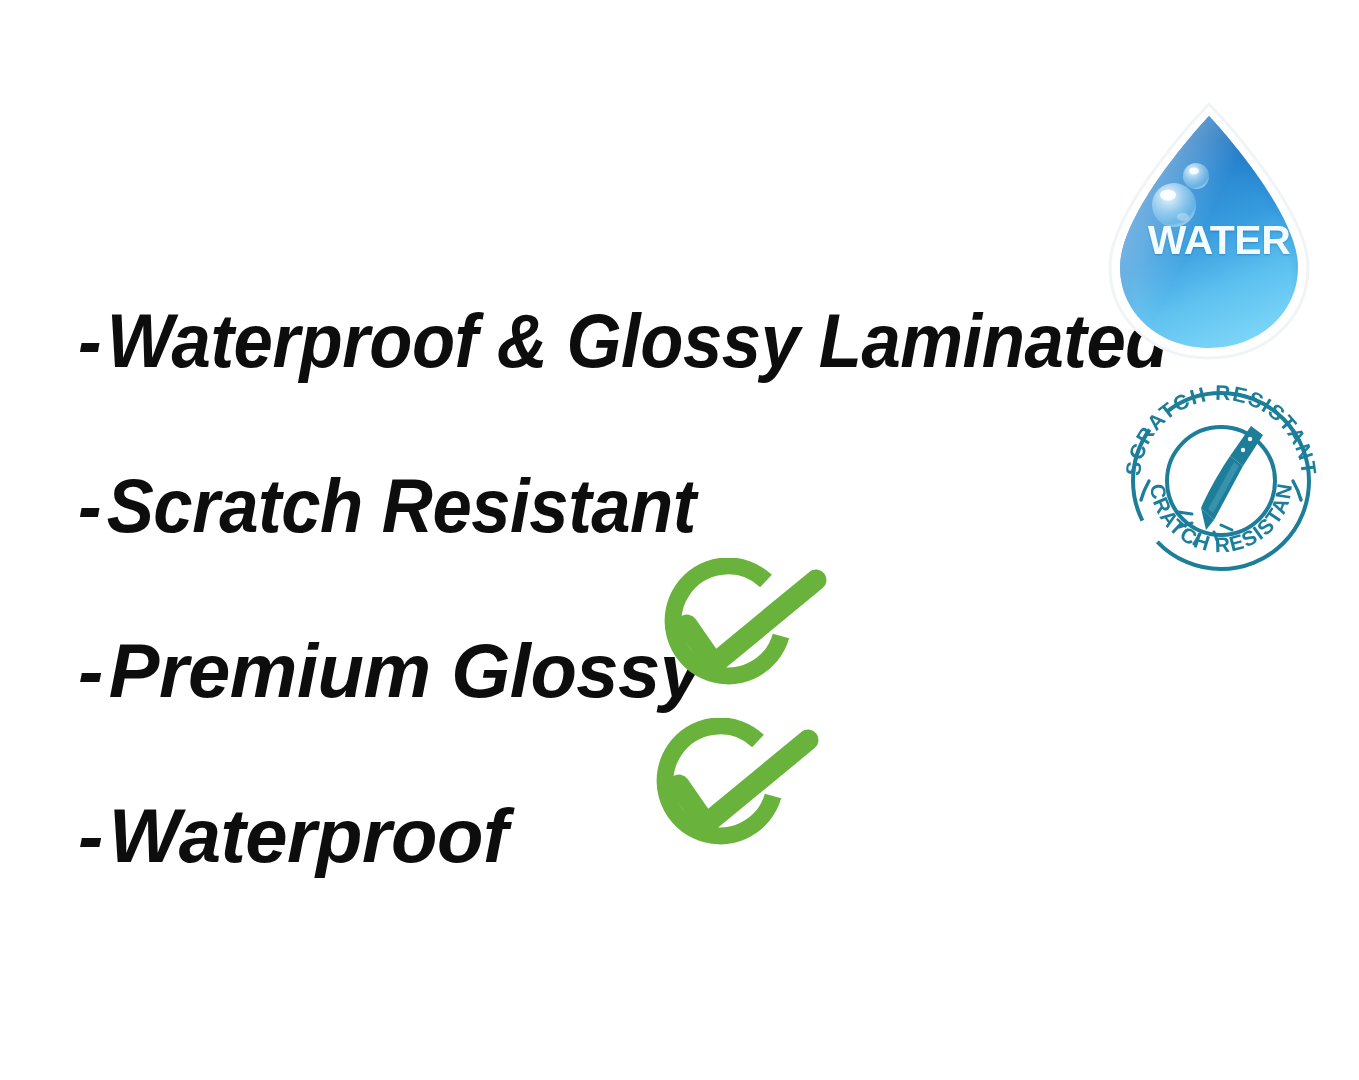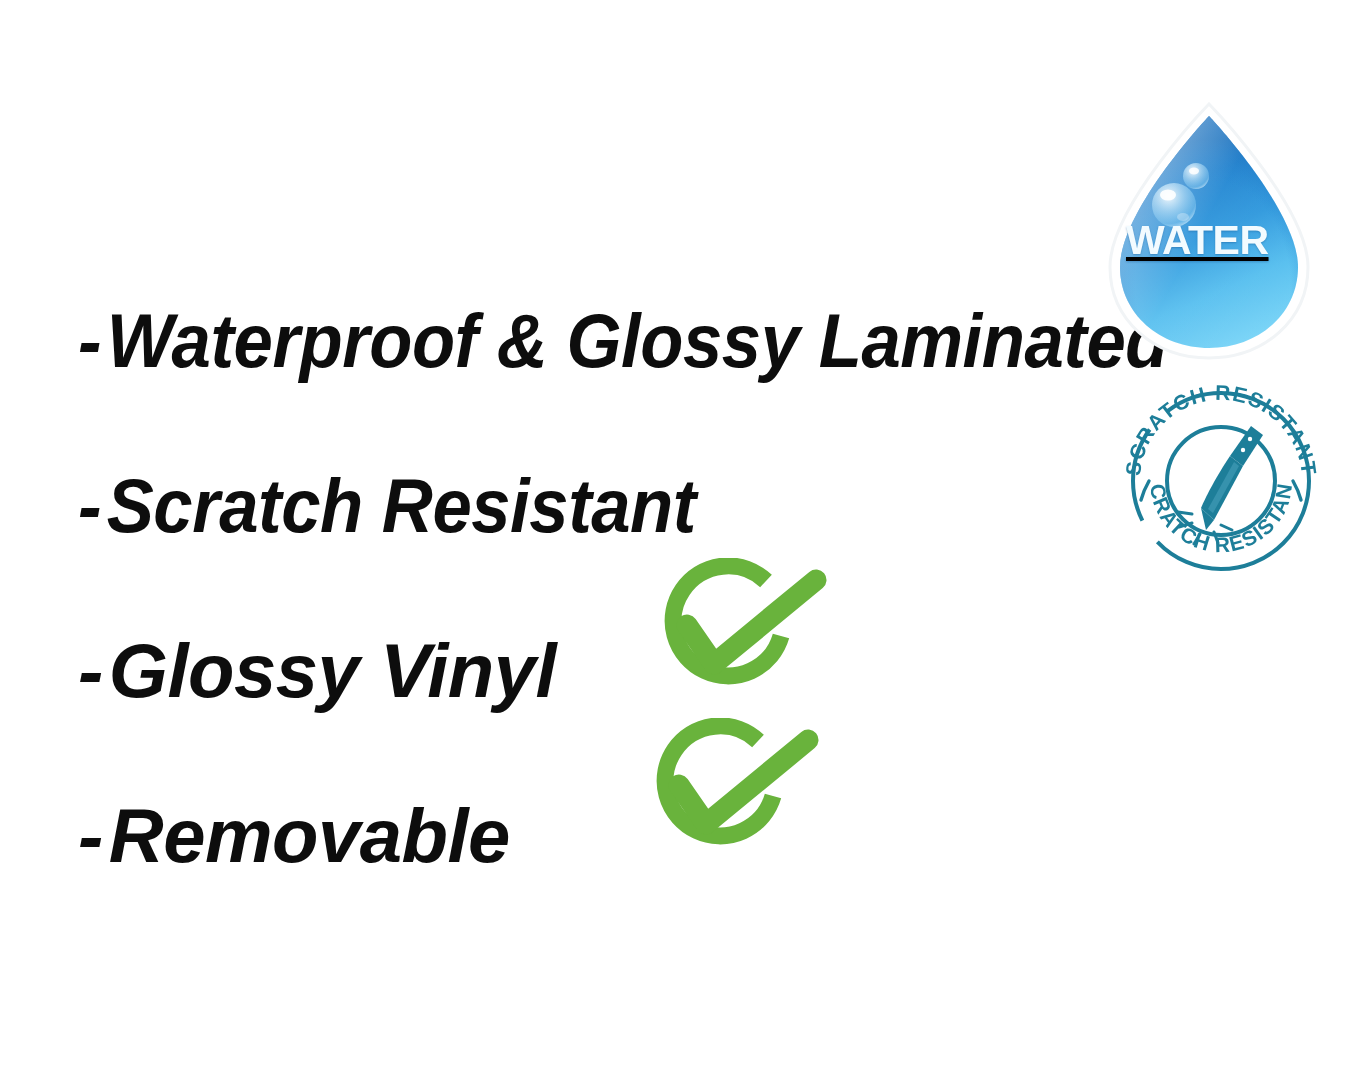--- a/index.html
+++ b/index.html
@@ -61,23 +61,22 @@
   .drop-badge svg {
     display: block;
     width: 100%;
     height: 100%;
   }
   .drop-label {
     position: absolute;
     left: 28px;
     top: 122px;
     width: 186px;
-    text-align: left;
+    text-align: center;
     pointer-events: none;
-    text-decoration: underline;
   }
   .drop-label span {
     display: block;
     font-family: "Liberation Sans", sans-serif;
     font-weight: bold;
     font-size: 41px;
     line-height: 0.92;
     color: #f2fbff;
     letter-spacing: -0.5px;
     text-shadow: 0 1px 2px rgba(10,70,130,0.35);
@@ -120,25 +119,25 @@
 
     <div class="feature-row">
       <div class="feature-text condensed"><span class="feature-dash">-</span><span>Waterproof &amp; Glossy Laminated</span></div>
     </div>
 
     <div class="feature-row">
       <div class="feature-text condensed"><span class="feature-dash">-</span><span>Scratch Resistant</span></div>
     </div>
 
     <div class="feature-row">
-      <div class="feature-text"><span class="feature-dash">-</span><span>Glossy Vinyl</span></div>
-    </div>
-
-    <div class="feature-row">
-      <div class="feature-text"><span class="feature-dash">-</span><span>Removable</span></div>
+      <div class="feature-text"><span class="feature-dash">-</span><span>Premium Glossy</span></div>
+    </div>
+
+    <div class="feature-row">
+      <div class="feature-text"><span class="feature-dash">-</span><span>Waterproof</span></div>
     </div>
 
   </div>
 
   <div class="drop-badge">
     <svg viewBox="0 0 222 262" xmlns="http://www.w3.org/2000/svg">
       <defs>
         <linearGradient id="dropGrad" x1="0.28" y1="0.02" x2="0.62" y2="1">
           <stop offset="0%" stop-color="#1472c4"></stop>
           <stop offset="28%" stop-color="#1a7fce"></stop>

